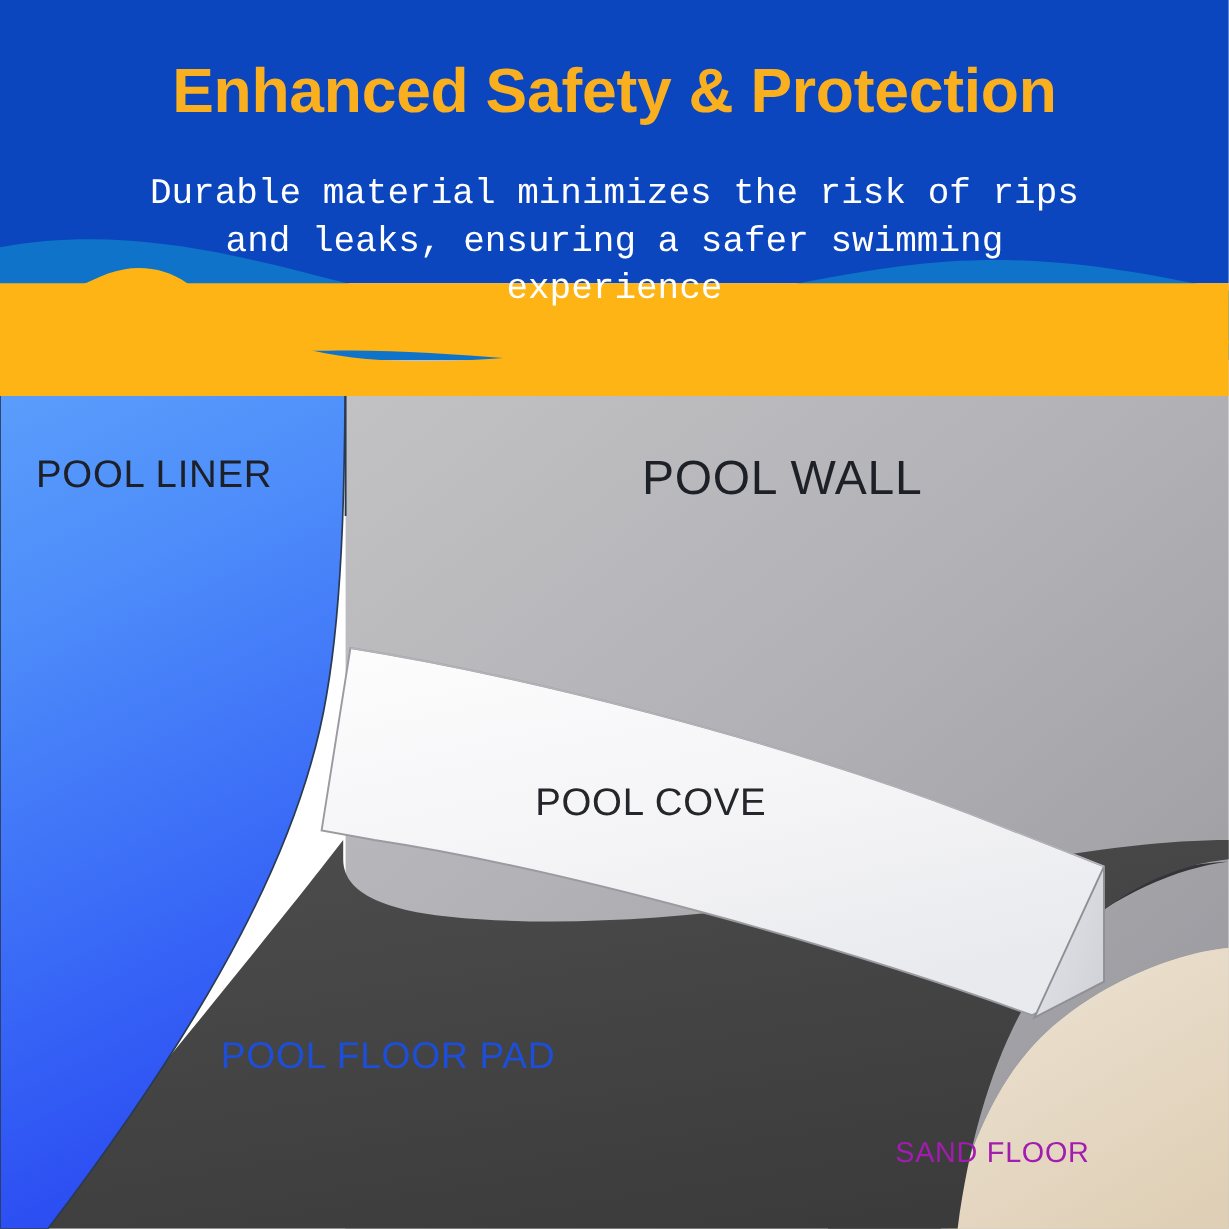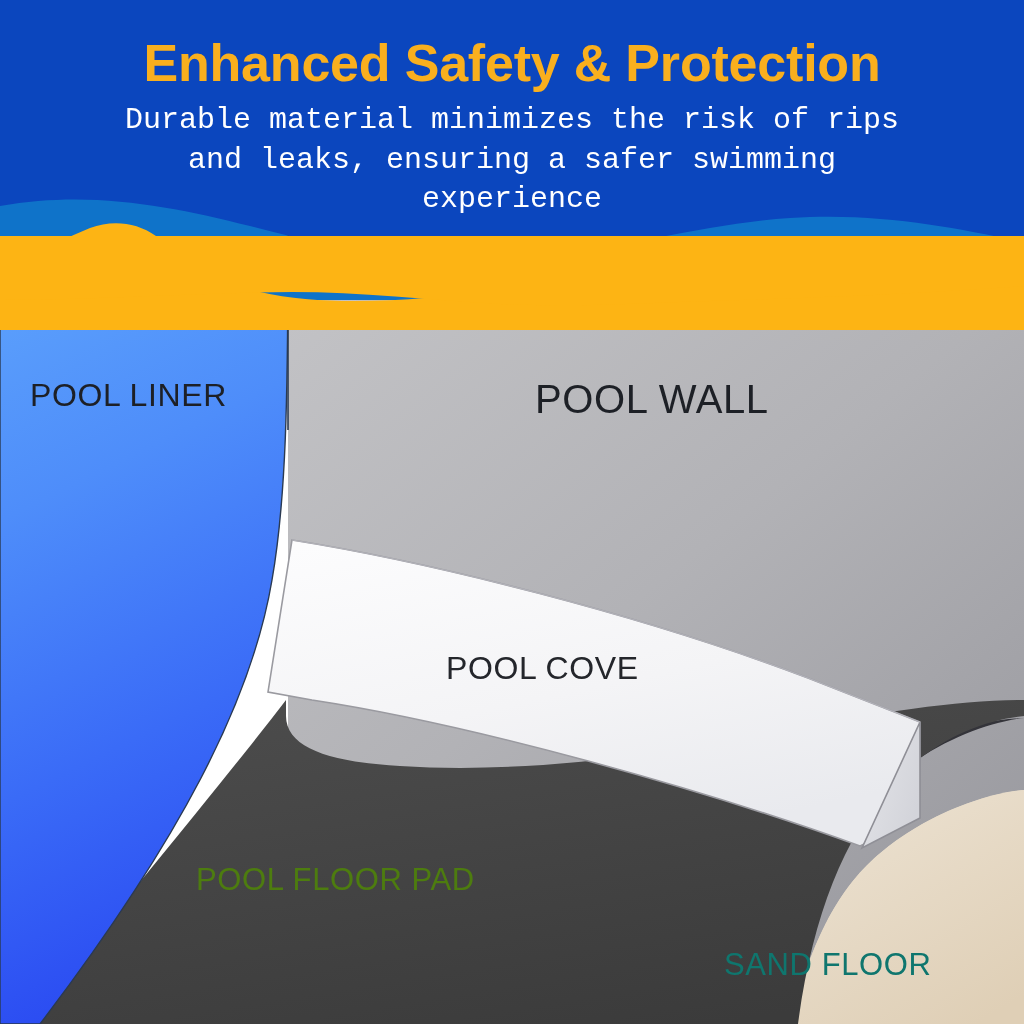--- a/index.html
+++ b/index.html
@@ -8,43 +8,43 @@
     font-family:"Liberation Sans","DejaVu Sans",sans-serif;
   }
   #stage{position:relative;width:1024px;height:1024px;}
   #diagram{position:absolute;inset:0;width:1024px;height:1024px;display:block;}
 
   .hdr{
     position:absolute;left:0;top:0;width:1024px;height:205px;
     z-index:5;text-align:center;pointer-events:none;
   }
   .hdr-title{
-    margin:0;padding:0;
+    margin:13px;padding:16px;
     font-size:52px;font-weight:bold;letter-spacing:-0.2px;
     line-height:1.06;
     padding-top:36px;
   }
   .hdr-sub{
     margin:0 auto;padding:0;
     width:790px;
     font-size:30px;font-weight:500;line-height:1.32;
     padding-top:10px;
     font-family:Liberation Mono, monospace;
   }
 
   .lbl{
     position:absolute;z-index:6;pointer-events:none;
     font-weight:normal;white-space:nowrap;
     letter-spacing:0.6px;
   }
   .lbl-liner{left:30px;top:377px;font-size:32px;color:#1d2026;}
   .lbl-wall{left:535px;top:377px;font-size:40px;color:#1d2026;}
   .lbl-cove{left:446px;top:650px;font-size:32px;color:#24262b;}
-  .lbl-pad{left:196px;top:862px;font-size:31px;color:#4d7c0f;}
-  .lbl-sand{left:724px;top:947px;font-size:31px;color:#0f766e;}
+  .lbl-pad{left:184px;top:862px;font-size:31px;color:#1d4ed8;}
+  .lbl-sand{left:746px;top:947px;font-size:24px;color:#a21caf;}
 </style>
 </head>
 <body>
 
 <div id="stage">
 
   <svg id="diagram" viewBox="0 0 1024 1024" preserveAspectRatio="none">
     <defs>
       <linearGradient id="gLiner" x1="0" y1="0" x2="0.18" y2="1">
         <stop offset="0%" stop-color="#5FA5FC"></stop>

